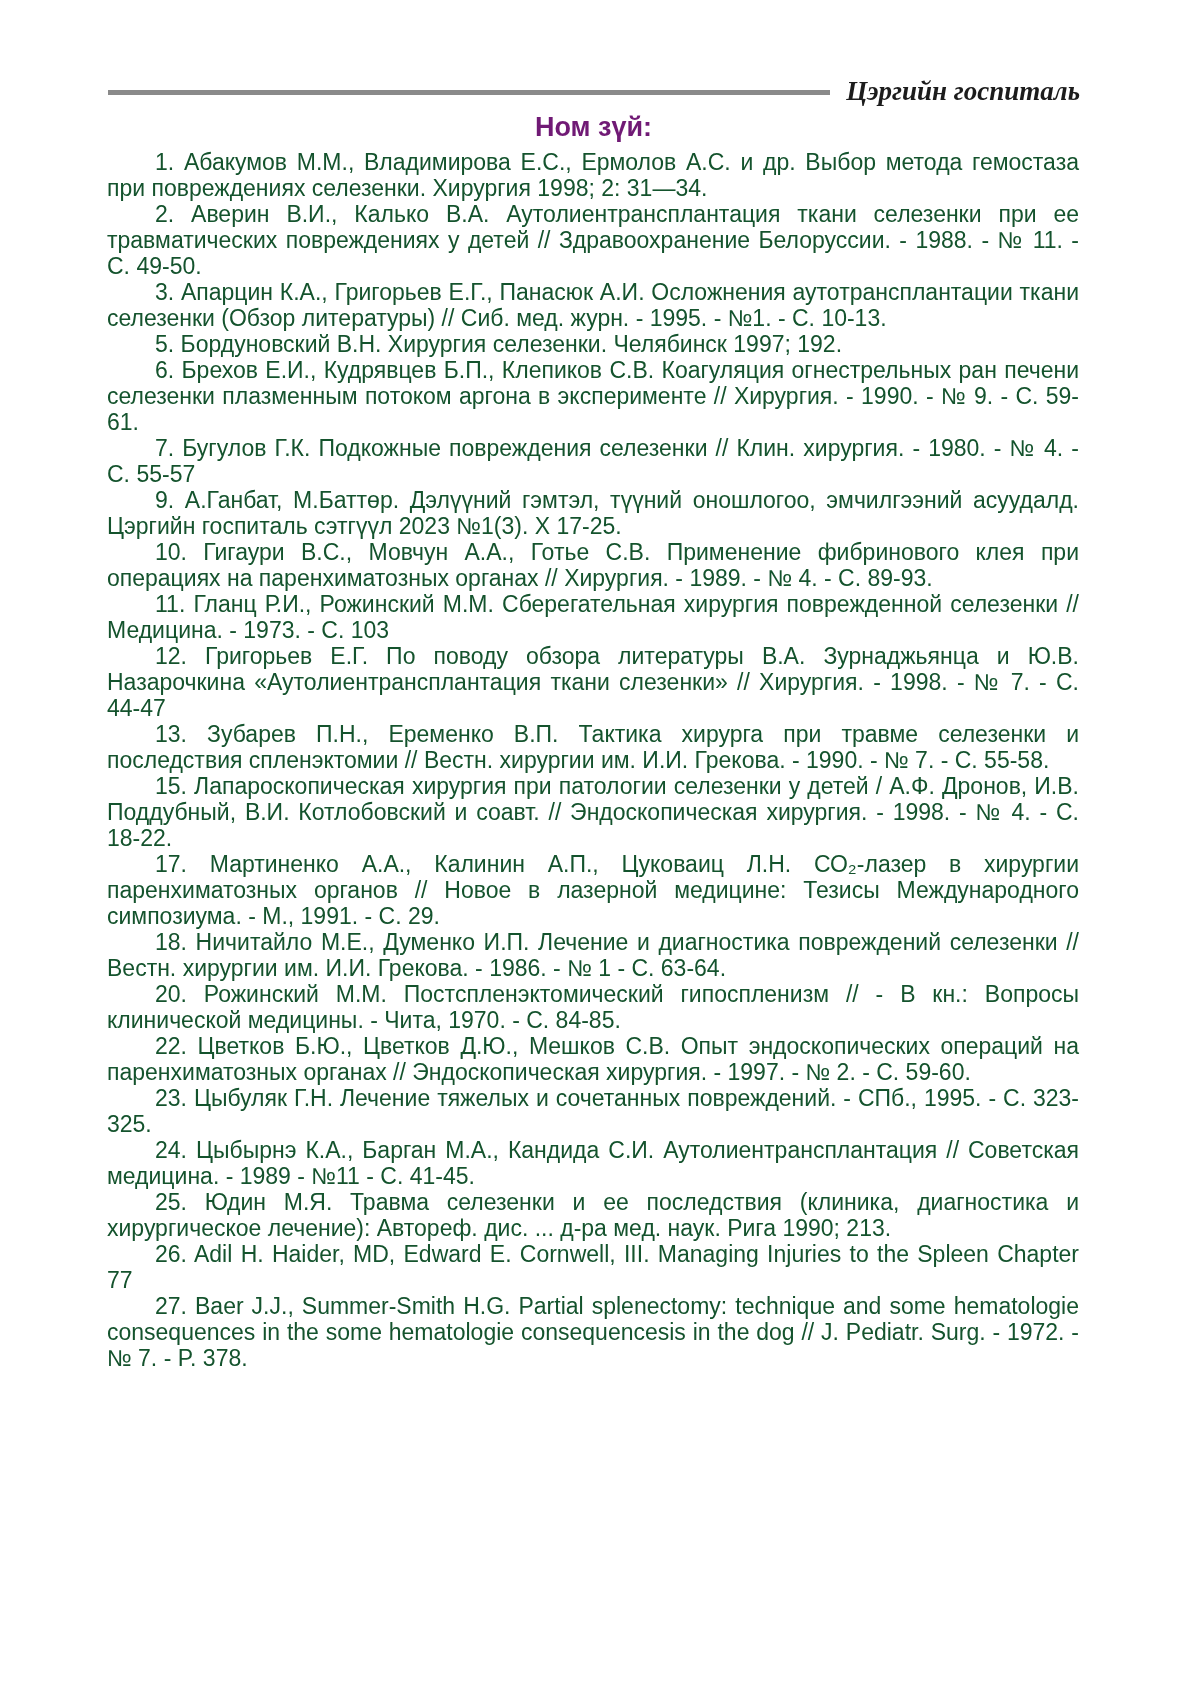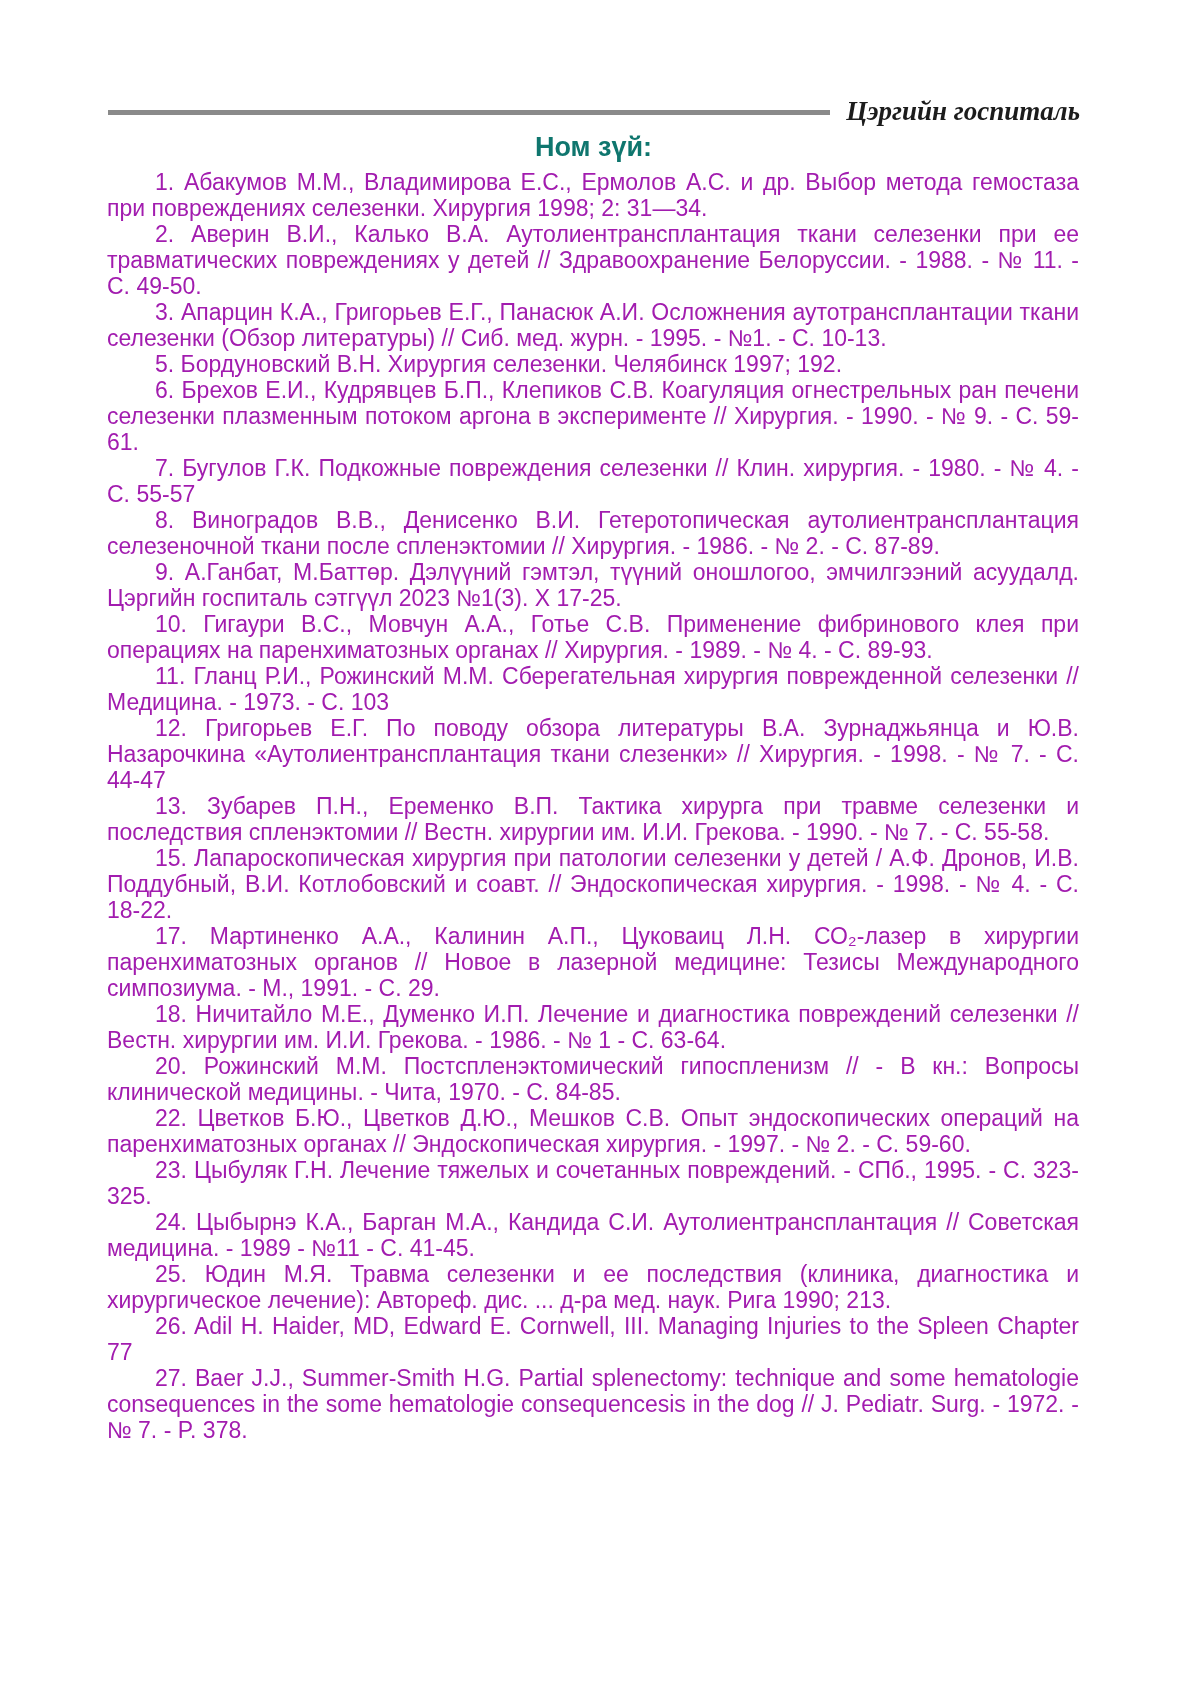--- a/index.html
+++ b/index.html
@@ -4,21 +4,20 @@
 <style>
   html, body { margin: 0; padding: 0; background: #ffffff; }
   .page {
     position: relative;
     width: 1190px;
     height: 1443px;
     background: #ffffff;
     font-family: "Liberation Sans", "DejaVu Sans", sans-serif;
     color: #1f1f1f;
     overflow: hidden;
-    margin-top: 20px;
   }
   .header {
     position: absolute;
     left: 108px;
     right: 110px;
     top: 76px;
     display: flex;
     align-items: center;
   }
   .header-rule {
@@ -37,35 +36,35 @@
     color: #1c1c1c;
   }
   .doc-title {
     position: absolute;
     left: 107px;
     right: 110px;
     top: 112px;
     text-align: center;
     font-size: 27px;
     font-weight: bold;
-    color: #0f766e;
+    color: #701a75;
   }
   .refs {
     position: absolute;
     left: 107px;
     right: 111px;
     top: 149px;
   }
   .ref {
     margin: 0;
     text-align: justify;
     text-indent: 48px;
     font-size: 23px;
     line-height: 26px;
-    color: #a21caf;
+    color: #14532d;
   }
   .page-number {
     position: absolute;
     left: 0;
     right: 0;
     top: 1588px;
     text-align: center;
     font-family: "Liberation Serif", "DejaVu Serif", serif;
     font-size: 24px;
     color: #1f1f1f;
@@ -83,21 +82,20 @@
 
   <div class="doc-title">Ном зүй:</div>
 
   <div class="refs">
       <p class="ref">1. Абакумов М.М., Владимирова Е.С., Ермолов А.С. и др. Выбор метода гемостаза при повреждениях селезенки. Хирургия 1998; 2: 31—34.</p>
       <p class="ref">2. Аверин В.И., Калько В.А. Аутолиентрансплантация ткани селезенки при ее травматических повреждениях у детей // Здравоохранение Белоруссии. - 1988. - № 11. - С. 49-50.</p>
       <p class="ref">3. Апарцин К.А., Григорьев Е.Г., Панасюк А.И. Осложнения аутотрансплантации ткани селезенки (Обзор литературы) // Сиб. мед. журн. - 1995. - №1. - С. 10-13.</p>
       <p class="ref">5. Бордуновский В.Н. Хирургия селезенки. Челябинск 1997; 192.</p>
       <p class="ref">6. Брехов Е.И., Кудрявцев Б.П., Клепиков С.В. Коагуляция огнестрельных ран печени селезенки плазменным потоком аргона в эксперименте // Хирургия. - 1990. - № 9. - С. 59-61.</p>
       <p class="ref">7. Бугулов Г.К. Подкожные повреждения селезенки // Клин. хирургия. - 1980. - № 4. - С. 55-57</p>
-      <p class="ref">8. Виноградов В.В., Денисенко В.И. Гетеротопическая аутолиентрансплантация селезеночной ткани после спленэктомии // Хирургия. - 1986. - № 2. - С. 87-89.</p>
       <p class="ref">9. А.Ганбат, М.Баттөр. Дэлүүний гэмтэл, түүний оношлогоо, эмчилгээний асуудалд. Цэргийн госпиталь сэтгүүл 2023 №1(3). Х 17-25.</p>
       <p class="ref">10. Гигаури В.С., Мовчун А.А., Готье С.В. Применение фибринового клея при операциях на паренхиматозных органах // Хирургия. - 1989. - № 4. - С. 89-93.</p>
       <p class="ref">11. Гланц Р.И., Рожинский М.М. Сберегательная хирургия поврежденной селезенки // Медицина. - 1973. - С. 103</p>
       <p class="ref">12. Григорьев Е.Г. По поводу обзора литературы В.А. Зурнаджьянца и Ю.В. Назарочкина «Аутолиентрансплантация ткани слезенки» // Хирургия. - 1998. - № 7. - С. 44-47</p>
       <p class="ref">13. Зубарев П.Н., Еременко В.П. Тактика хирурга при травме селезенки и последствия спленэктомии // Вестн. хирургии им. И.И. Грекова. - 1990. - № 7. - С. 55-58.</p>
       <p class="ref">15. Лапароскопическая хирургия при патологии селезенки у детей / А.Ф. Дронов, И.В. Поддубный, В.И. Котлобовский и соавт. // Эндоскопическая хирургия. - 1998. - № 4. - С. 18-22.</p>
       <p class="ref">17. Мартиненко А.А., Калинин А.П., Цуковаиц Л.Н. СО₂-лазер в хирургии паренхиматозных органов // Новое в лазерной медицине: Тезисы Международного симпозиума. - М., 1991. - С. 29.</p>
       <p class="ref">18. Ничитайло М.Е., Думенко И.П. Лечение и диагностика повреждений селезенки // Вестн. хирургии им. И.И. Грекова. - 1986. - № 1 - С. 63-64.</p>
       <p class="ref">20. Рожинский М.М. Постспленэктомический гипоспленизм // - В кн.: Вопросы клинической медицины. - Чита, 1970. - С. 84-85.</p>
       <p class="ref">22. Цветков Б.Ю., Цветков Д.Ю., Мешков С.В. Опыт эндоскопических операций на паренхиматозных органах // Эндоскопическая хирургия. - 1997. - № 2. - С. 59-60.</p>

